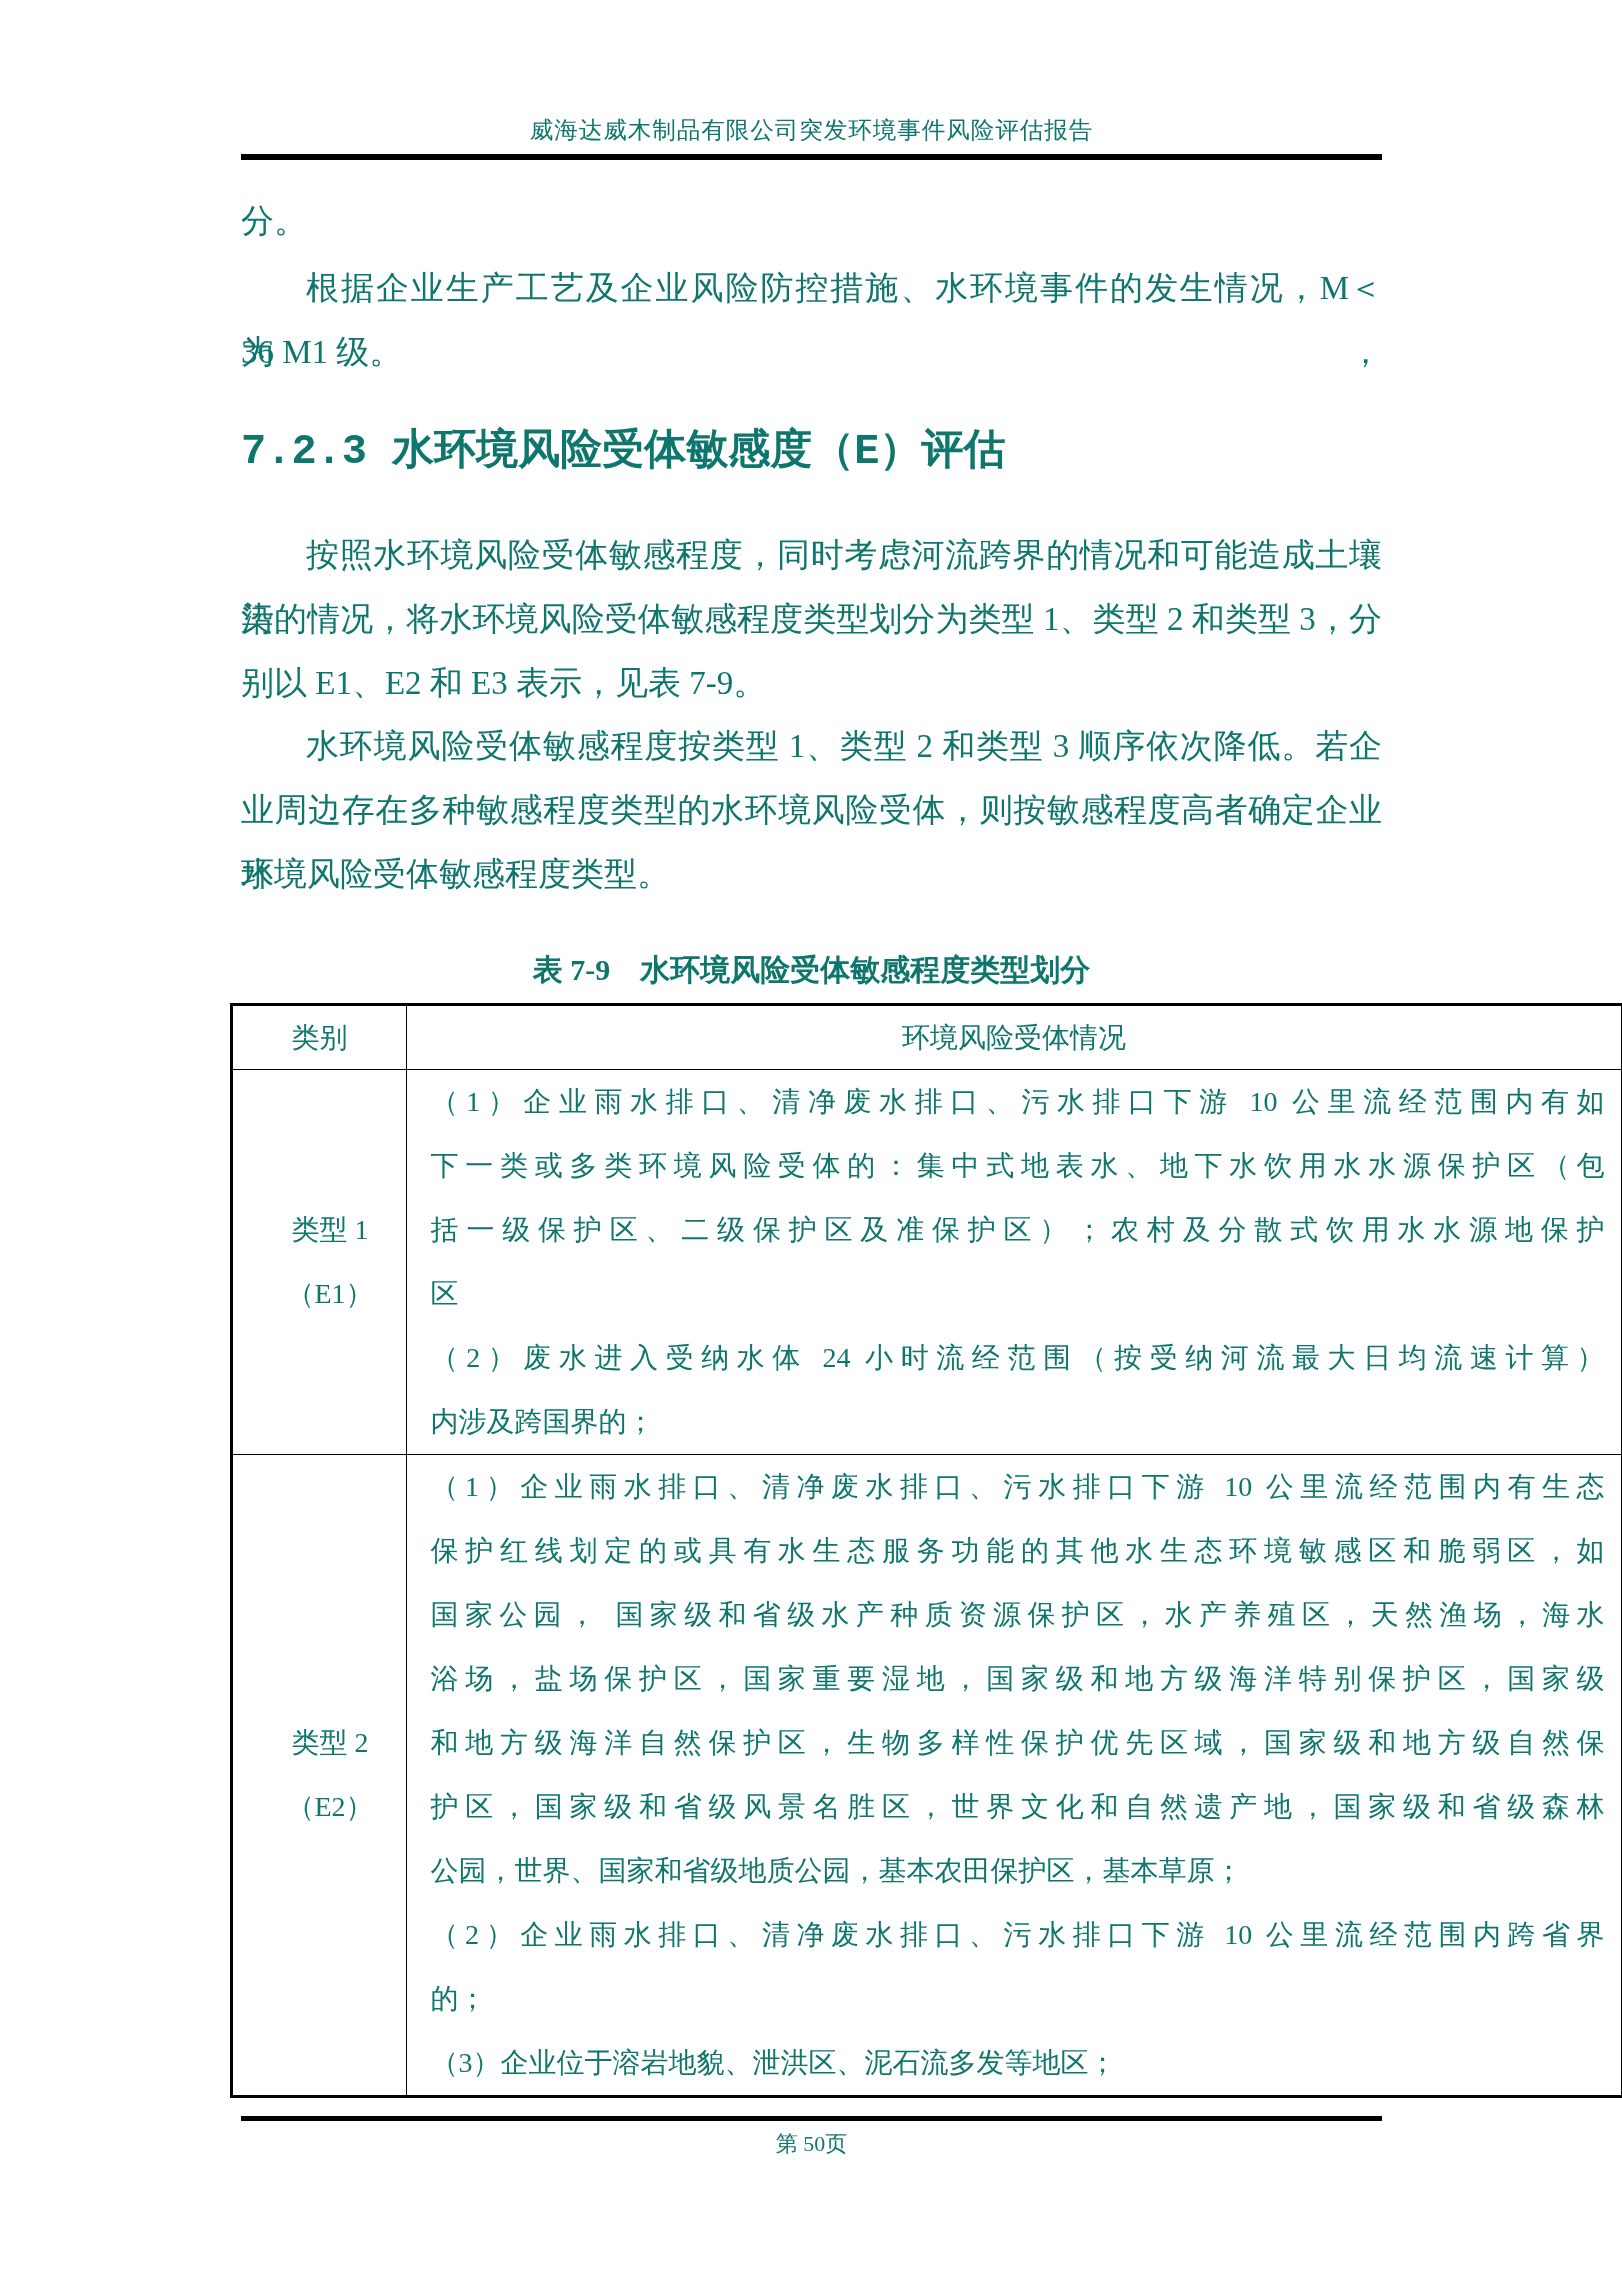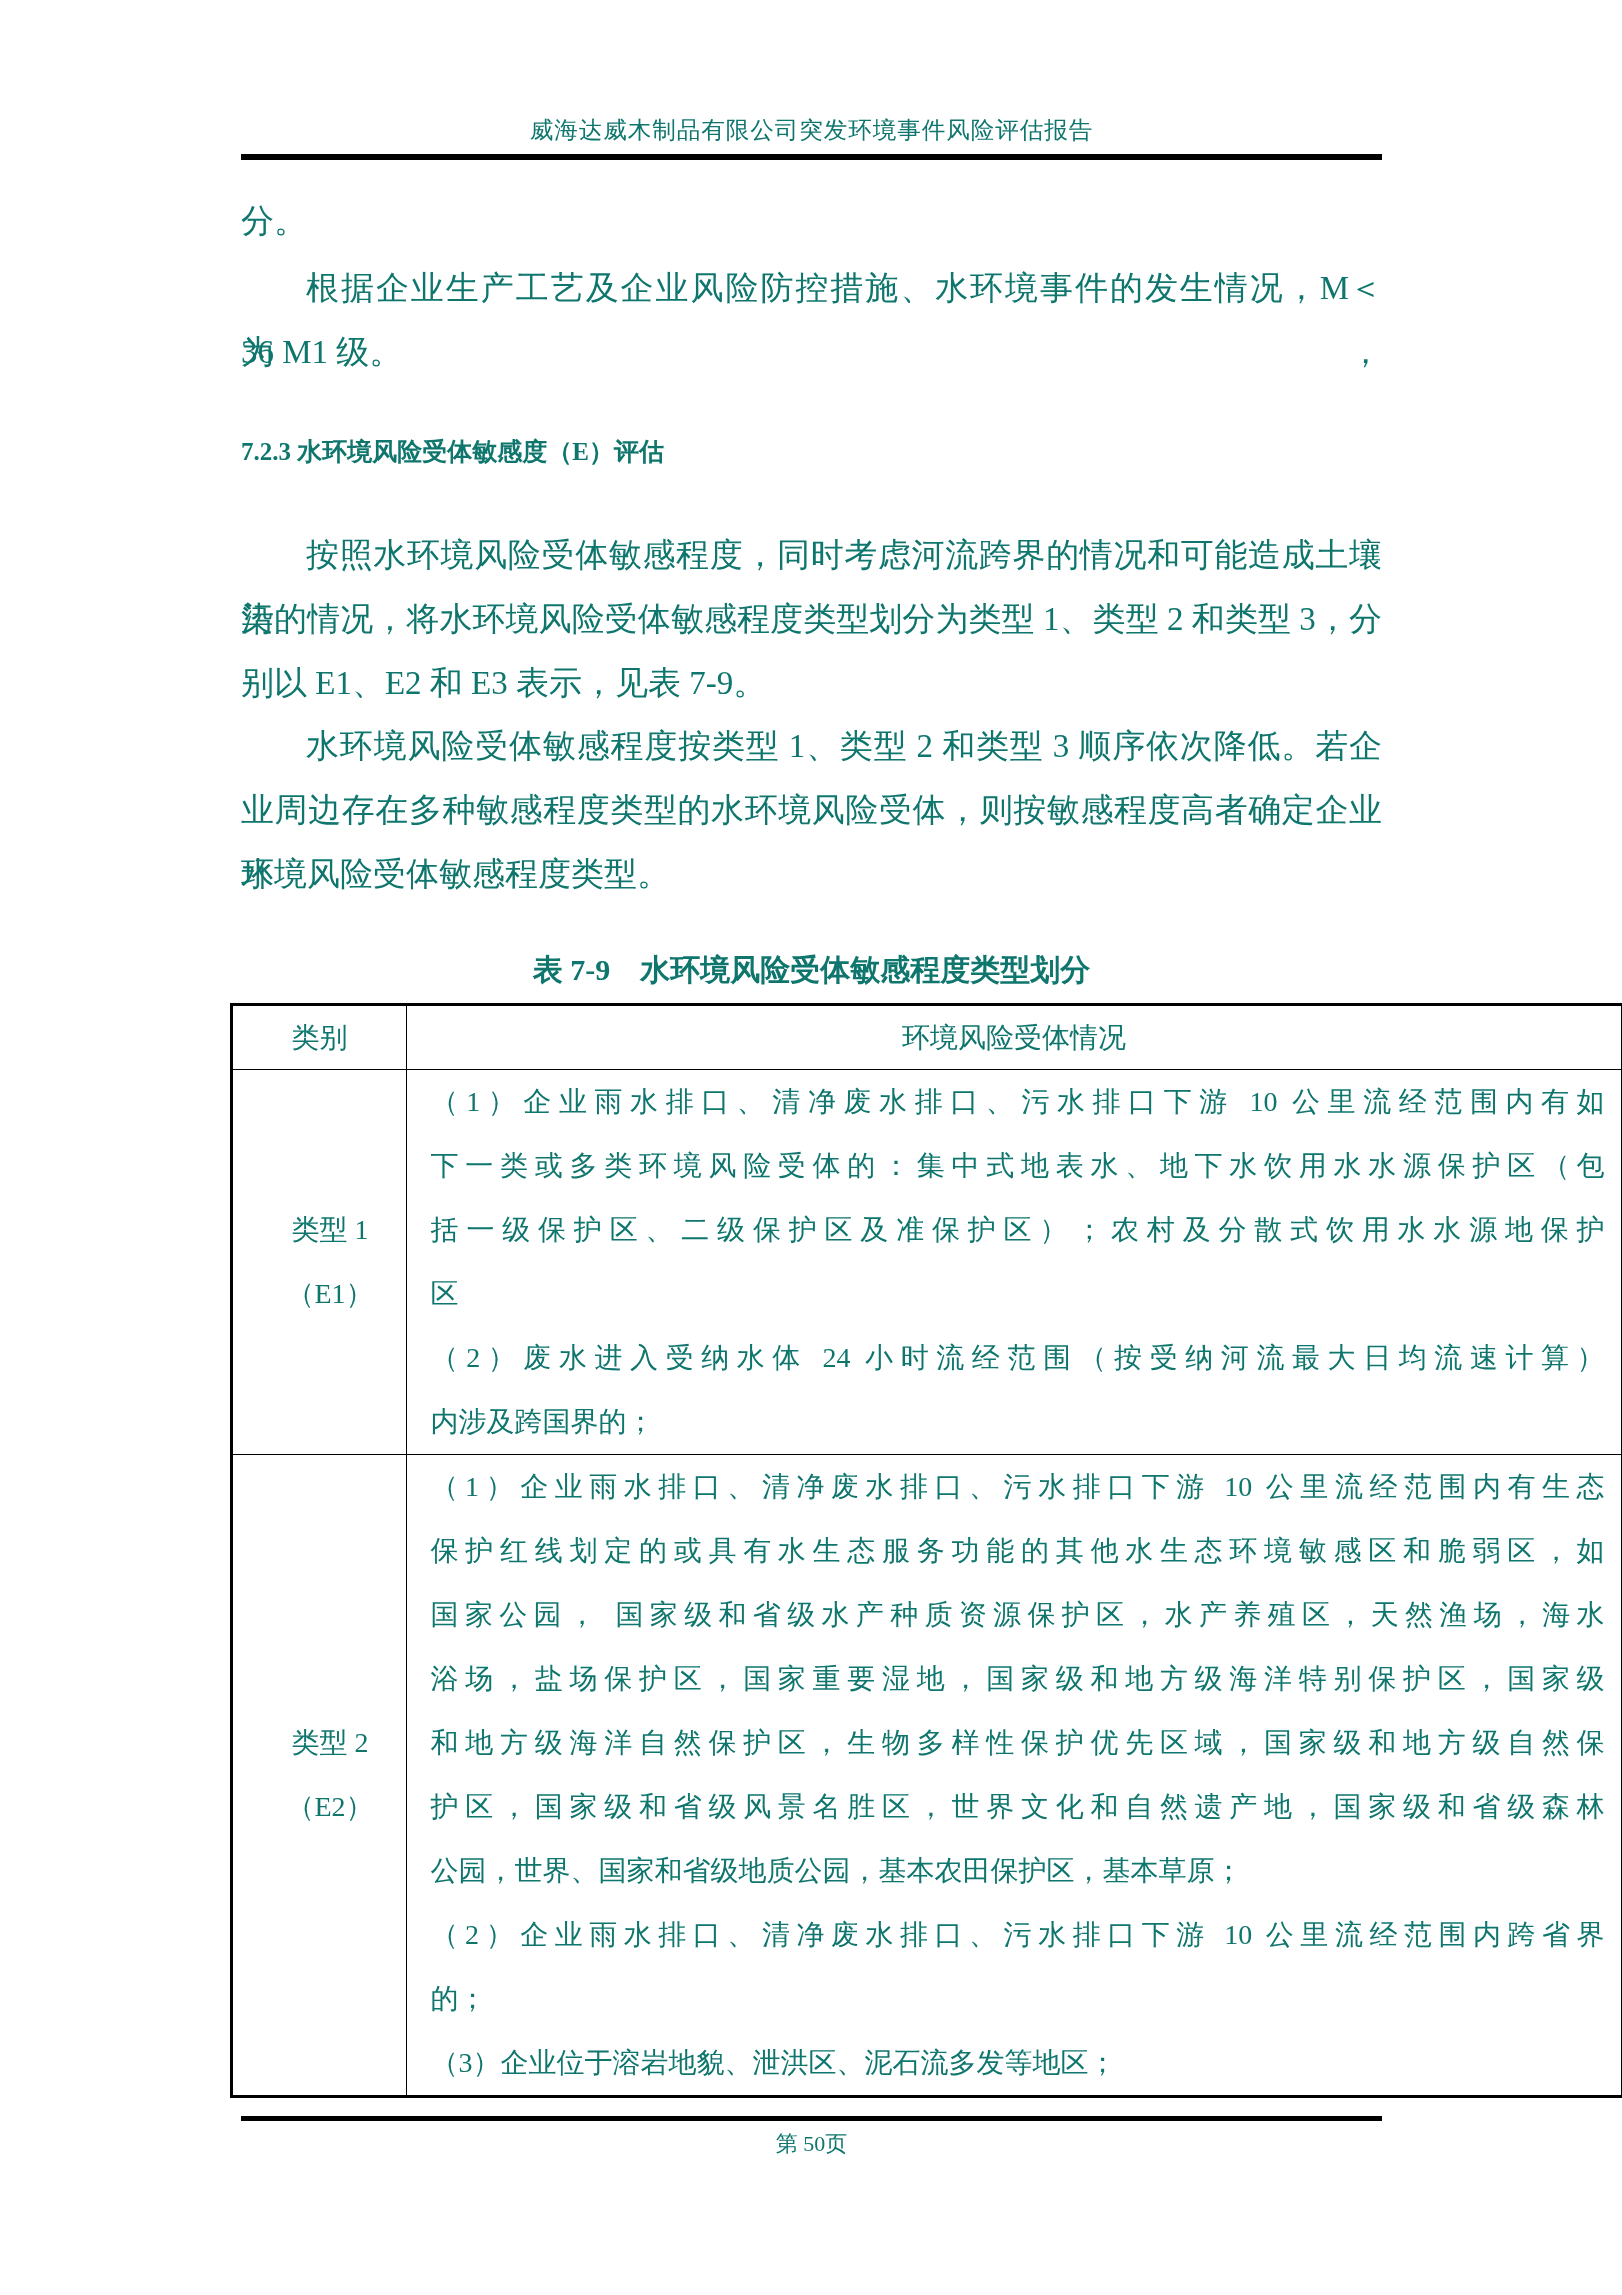--- a/index.html
+++ b/index.html
@@ -30,22 +30,22 @@
   .line {
     font-size: 33px;
     height: 64px;
     line-height: 64px;
     white-space: nowrap;
   }
   .line.indent { text-indent: 65px; }
   .line.j { white-space: normal; text-align: justify; text-align-last: justify; text-justify: inter-character; }
   .heading {
     position: absolute; left: 241px; width: 1141px;
-    font-size: 25px; font-weight: bold;
-    height: 64px; line-height: 64px;
+    font-size: 42px; font-weight: bold;
+    height: 64px; line-height: 64px; font-family: Liberation Mono, monospace;
   }
   .caption {
     position: absolute; left: 241px; width: 1141px;
     text-align: center;
     font-size: 30px; font-weight: bold;
     height: 64px; line-height: 64px;
   }
   table.sens {
     position: absolute;
     top: 1003px; left: 230px;

